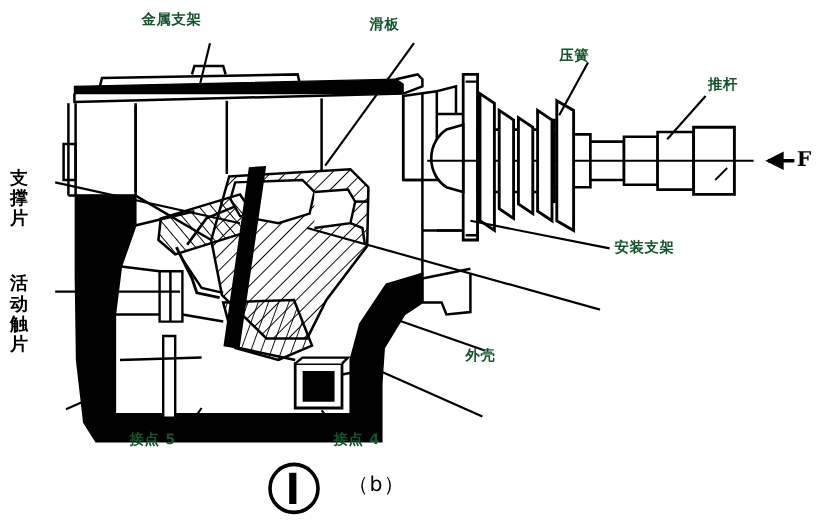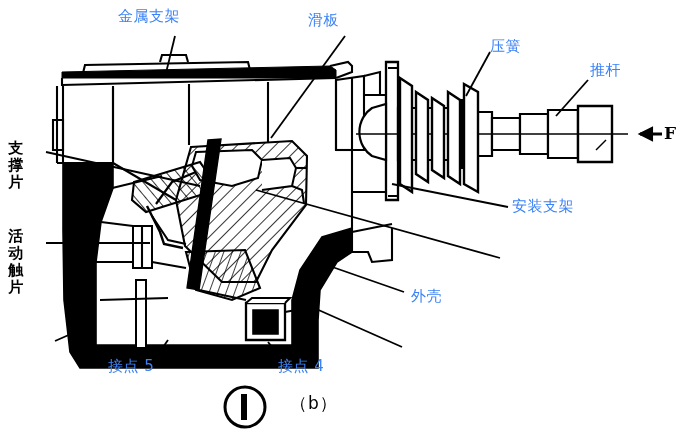--- a/index.html
+++ b/index.html
@@ -17,24 +17,24 @@
   }
   #figure-svg {
     position: absolute;
     left: 0;
     top: 0;
     width: 684px;
     height: 440px;
   }
   .lbl {
     position: absolute;
-    color: #3b82f6;
+    color: #14532d;
     font-family: "DejaVu Sans", "Liberation Sans", sans-serif;
-    font-weight: normal;
-    font-size: 15px;
+    font-weight: bold;
+    font-size: 12px;
     line-height: 17px;
     white-space: pre;
     letter-spacing: 0.5px;
   }
   .lbl-vert {
     position: absolute;
     color: #000000;
     font-family: "DejaVu Sans", "Liberation Sans", sans-serif;
     font-weight: bold;
     font-size: 15px;
@@ -275,36 +275,36 @@
         <line x1="402" y1="347" x2="296" y2="300"></line>
       </g>
 
     </g>
   </svg>
 
   <div class="lbl" style="left:118px; top:8px;">金属支架</div>
 
   <div class="lbl" style="left:308px; top:12px;">滑板</div>
 
-  <div class="lbl" style="left:466px; top:38px;margin-left:24px;">压簧</div>
+  <div class="lbl" style="left:466px; top:38px;">压簧</div>
 
   <div class="lbl" style="left:570px; top:62px;margin-left:20px;">推杆</div>
 
   <div class="lbl-force" style="left:664px; top:123px;">F</div>
 
   <div class="lbl-vert" style="left:8px; top:140px; width:16px;"><div>支</div><div>撑</div><div>片</div></div>
 
   <div class="lbl-vert" style="left:8px; top:228px; width:16px;"><div>活</div><div>动</div><div>触</div><div>片</div></div>
 
 
   <div class="lbl" style="left:108px; top:358px;">接点 5</div>
 
   <div class="lbl" style="left:278px; top:358px;">接点 4</div>
 
   <div class="lbl" style="left:512px; top:198px;text-align:center;">安装支架</div>
 
 
-  <div class="lbl" style="left:411px; top:288px;">外壳</div>
+  <div class="lbl" style="left:388px; top:288px;">外壳</div>
 
 
   <div class="lbl-fig" style="left:290px; top:392px;">（b）</div>
 
 </div>
 
 </body></html>

